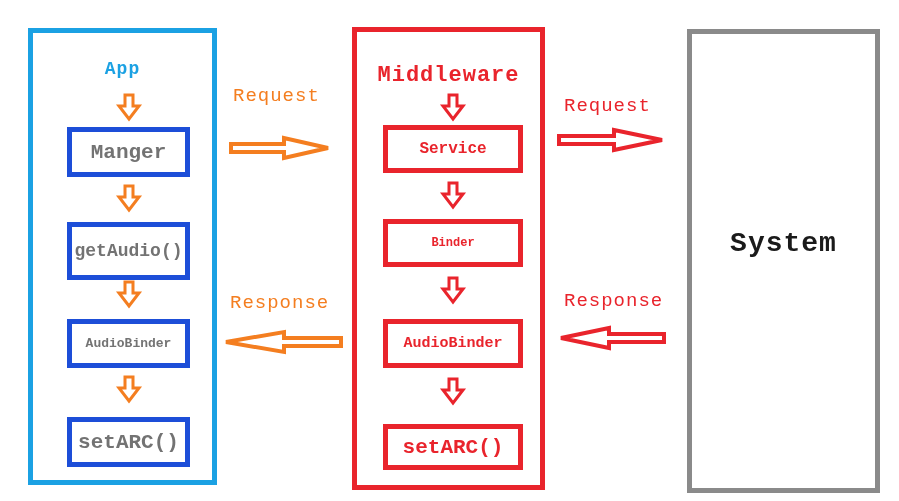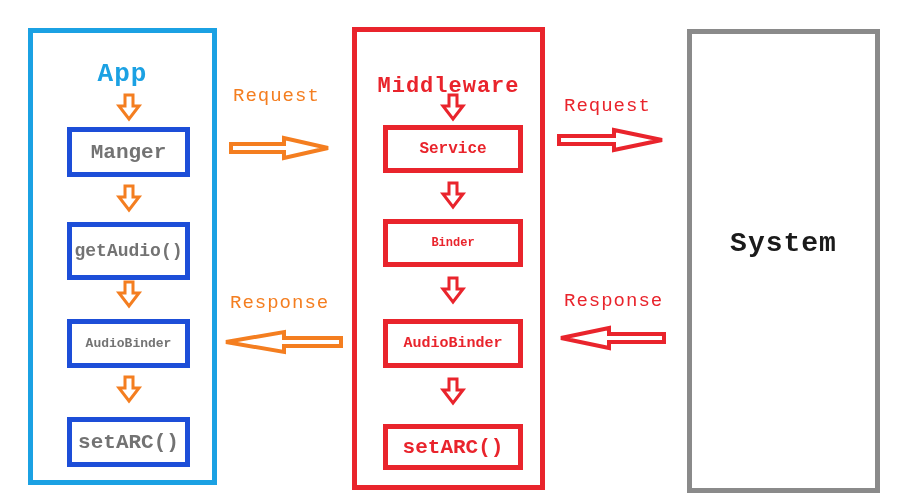--- a/index.html
+++ b/index.html
@@ -10,26 +10,26 @@
   }
   .panel{position:absolute;background:#fff;}
   .panel-title{position:absolute;width:100%;text-align:center;font-weight:bold;letter-spacing:1px;}
   .node{
     position:absolute;display:flex;align-items:center;justify-content:center;
     background:#fff;text-align:center;font-weight:bold;white-space:nowrap;
   }
   .darrow{position:absolute;}
   
   #app-panel{left:28px;top:28px;width:189px;height:457px;border:5px solid #1BA1E3;}
-  #app-panel .panel-title{top:26px;color:#1BA1E3;font-size:26px;}
+  #app-panel .panel-title{top:26px;color:#1BA1E3;font-size:18px;}
   #app-panel .node{left:34px;width:123px;border:5px solid #1d4ed8;color:#737373;}
   #app-panel .darrow{left:85px;color:#F47E20;}
   
   #mw-panel{left:352px;top:27px;width:193px;height:463px;border:5px solid #E9242C;}
-  #mw-panel .panel-title{top:42px;color:#E9242C;font-size:22px;}
+  #mw-panel .panel-title{top:31px;color:#E9242C;font-size:22px;}
   #mw-panel .node{left:26px;width:140px;border:5px solid #E9242C;color:#E9242C;}
   #mw-panel .darrow{left:85px;color:#E9242C;}
   
   #sys-panel{left:687px;top:29px;width:193px;height:464px;border:5px solid #8A8A8A;}
   #sys-panel .panel-title{top:194px;color:#1A1A1A;font-size:28px;font-weight:bold;}
   
   .conn-label{position:absolute;font-size:19px;font-weight:normal;letter-spacing:1px;white-space:nowrap;}
   .conn-label.orange,.harrow.orange{color:#F47E20;}
   .conn-label.red,.harrow.red{color:#E9242C;}
   .harrow{position:absolute;}

